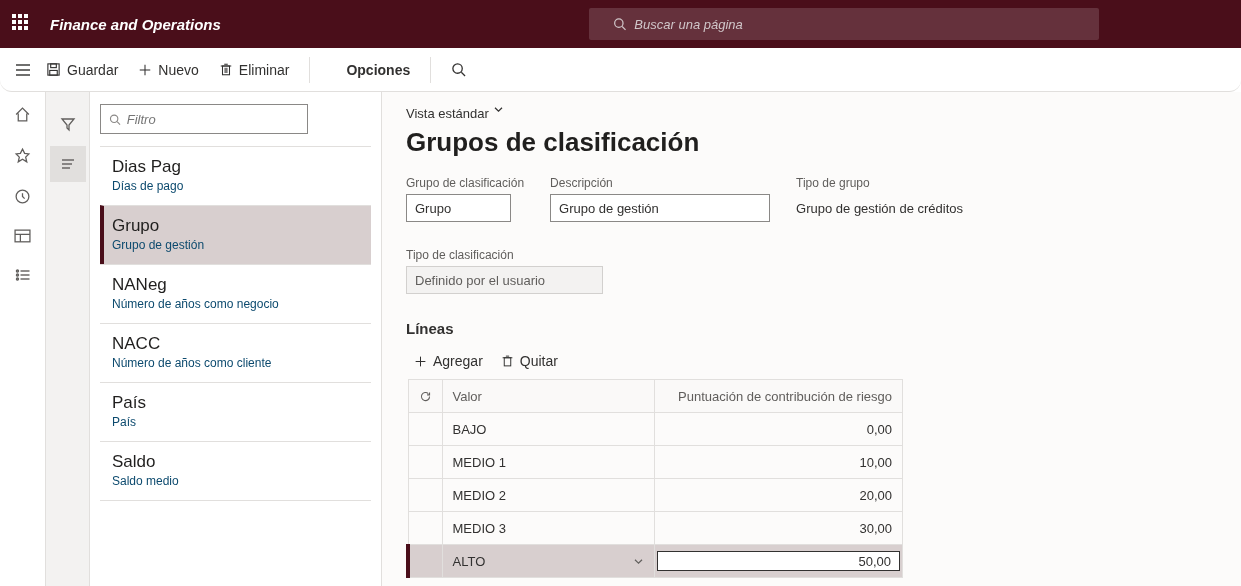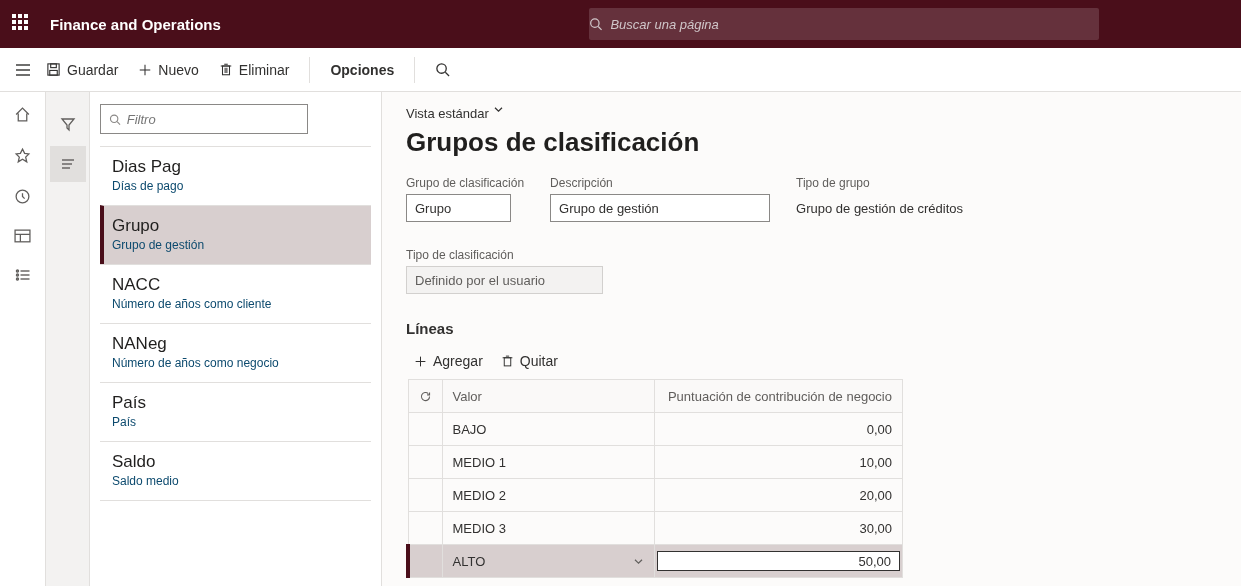--- a/index.html
+++ b/index.html
@@ -2,31 +2,31 @@
 <html><head>
 <meta charset="utf-8">
 <style>
   * { box-sizing: border-box; margin: 0; padding: 0; }
   body { font-family: "Segoe UI", Arial, sans-serif; font-size: 13px; color: #323130; background: #fff; width: 1241px; height: 586px; overflow: hidden; }
 
   
   .topbar { background: #4a0e1a; height: 48px; display: flex; align-items: center; color: #fff; padding: 0 12px; }
   .waffle { width: 20px; height: 20px; display: grid; grid-template-columns: repeat(3,4px); grid-template-rows: repeat(3,4px); gap: 2px; margin-right: 18px; cursor: pointer; }
   .waffle span { background: #fff; }
-  .app-title { font-size: 15px; font-weight: 600; }
+  .app-title { font-size: 15px; font-weight: 600; font-style: italic; }
   .search-wrap { margin-left: auto; margin-right: 130px; }
-  .search-box { width: 510px; height: 32px; background: rgba(255,255,255,0.15); border: none; border-radius: 2px; display: flex; align-items: center; padding: 0 0; }
+  .search-box { width: 510px; height: 32px; background: rgba(255,255,255,0.15); border: none; border-radius: 2px; display: flex; align-items: center; padding: 0 24px; }
   .search-box svg { margin-right: 8px; }
   .search-box input { background: transparent; border: none; outline: none; color: #fff; font-style: italic; font-size: 13px; width: 100%; }
   .search-box input::placeholder { color: #d0c6c9; font-style: italic; }
 
   
-  .cmdbar { height: 44px; display: flex; align-items: center; border-bottom: 1px solid #e1dfdd; padding-left: 46px; gap: 20px; background: #fff; }
+  .cmdbar { height: 44px; display: flex; align-items: center; border-bottom: 1px solid #e1dfdd; padding-left: 46px; gap: 20px; background: #fff; border-radius: 12px; }
   .cmd-item { display: flex; align-items: center; gap: 6px; cursor: pointer; font-size: 14px; color: #323130; }
-  .cmd-item.strong { font-weight: 600; }
+  .cmd-item.strong { font-weight: 600; margin-left: 16px; }
   .cmd-divider { width: 1px; height: 26px; background: #e1dfdd; }
 
   
   .main { display: flex; height: calc(586px - 48px - 44px); }
 
   
   .rail { width: 46px; border-right: 1px solid #e1dfdd; display: flex; flex-direction: column; align-items: center; padding-top: 14px; gap: 24px; background: #fff; position: relative; }
   .rail .hambg { position: absolute; top: -44px; width: 46px; height: 44px; display: flex; align-items: center; justify-content: center; cursor: pointer; }
   .rail-icon { cursor: pointer; color: #605e5c; }
 
@@ -220,26 +220,26 @@
 
     <div class="list-item">
       <div class="li-title">Dias Pag</div>
       <div class="li-sub">Días de pago</div>
     </div>
     <div class="list-item selected">
       <div class="li-title">Grupo</div>
       <div class="li-sub">Grupo de gestión</div>
     </div>
     <div class="list-item">
+      <div class="li-title">NANeg</div>
+      <div class="li-sub">Número de años como negocio</div>
+    </div>
+    <div class="list-item">
       <div class="li-title">NACC</div>
       <div class="li-sub">Número de años como cliente</div>
-    </div>
-    <div class="list-item">
-      <div class="li-title">NANeg</div>
-      <div class="li-sub">Número de años como negocio</div>
     </div>
     <div class="list-item">
       <div class="li-title">País</div>
       <div class="li-sub">País</div>
     </div>
     <div class="list-item">
       <div class="li-title">Saldo</div>
       <div class="li-sub">Saldo medio</div>
     </div>
   </div>
@@ -302,21 +302,21 @@
 
     <table class="grid">
       <thead>
         <tr>
           <th class="refresh">
             <svg width="13" height="13" viewBox="0 0 16 16" fill="none" stroke="#605e5c" stroke-width="1.3">
                 <path d="M13 8 A5 5 0 1 1 11.5 4.5 M13 3 V6 H10"></path>
               </svg>
           </th>
           <th style="width:215px">Valor</th>
-          <th style="width:250px; text-align:right">Puntuación de contribución de negocio</th>
+          <th style="width:250px; text-align:right">Puntuación de contribución de riesgo</th>
         </tr>
       </thead>
       <tbody>
         <tr>
           <td class="mark"></td>
           <td>BAJO</td>
           <td class="num">0,00</td>
         </tr>
         <tr>
           <td class="mark"></td>

